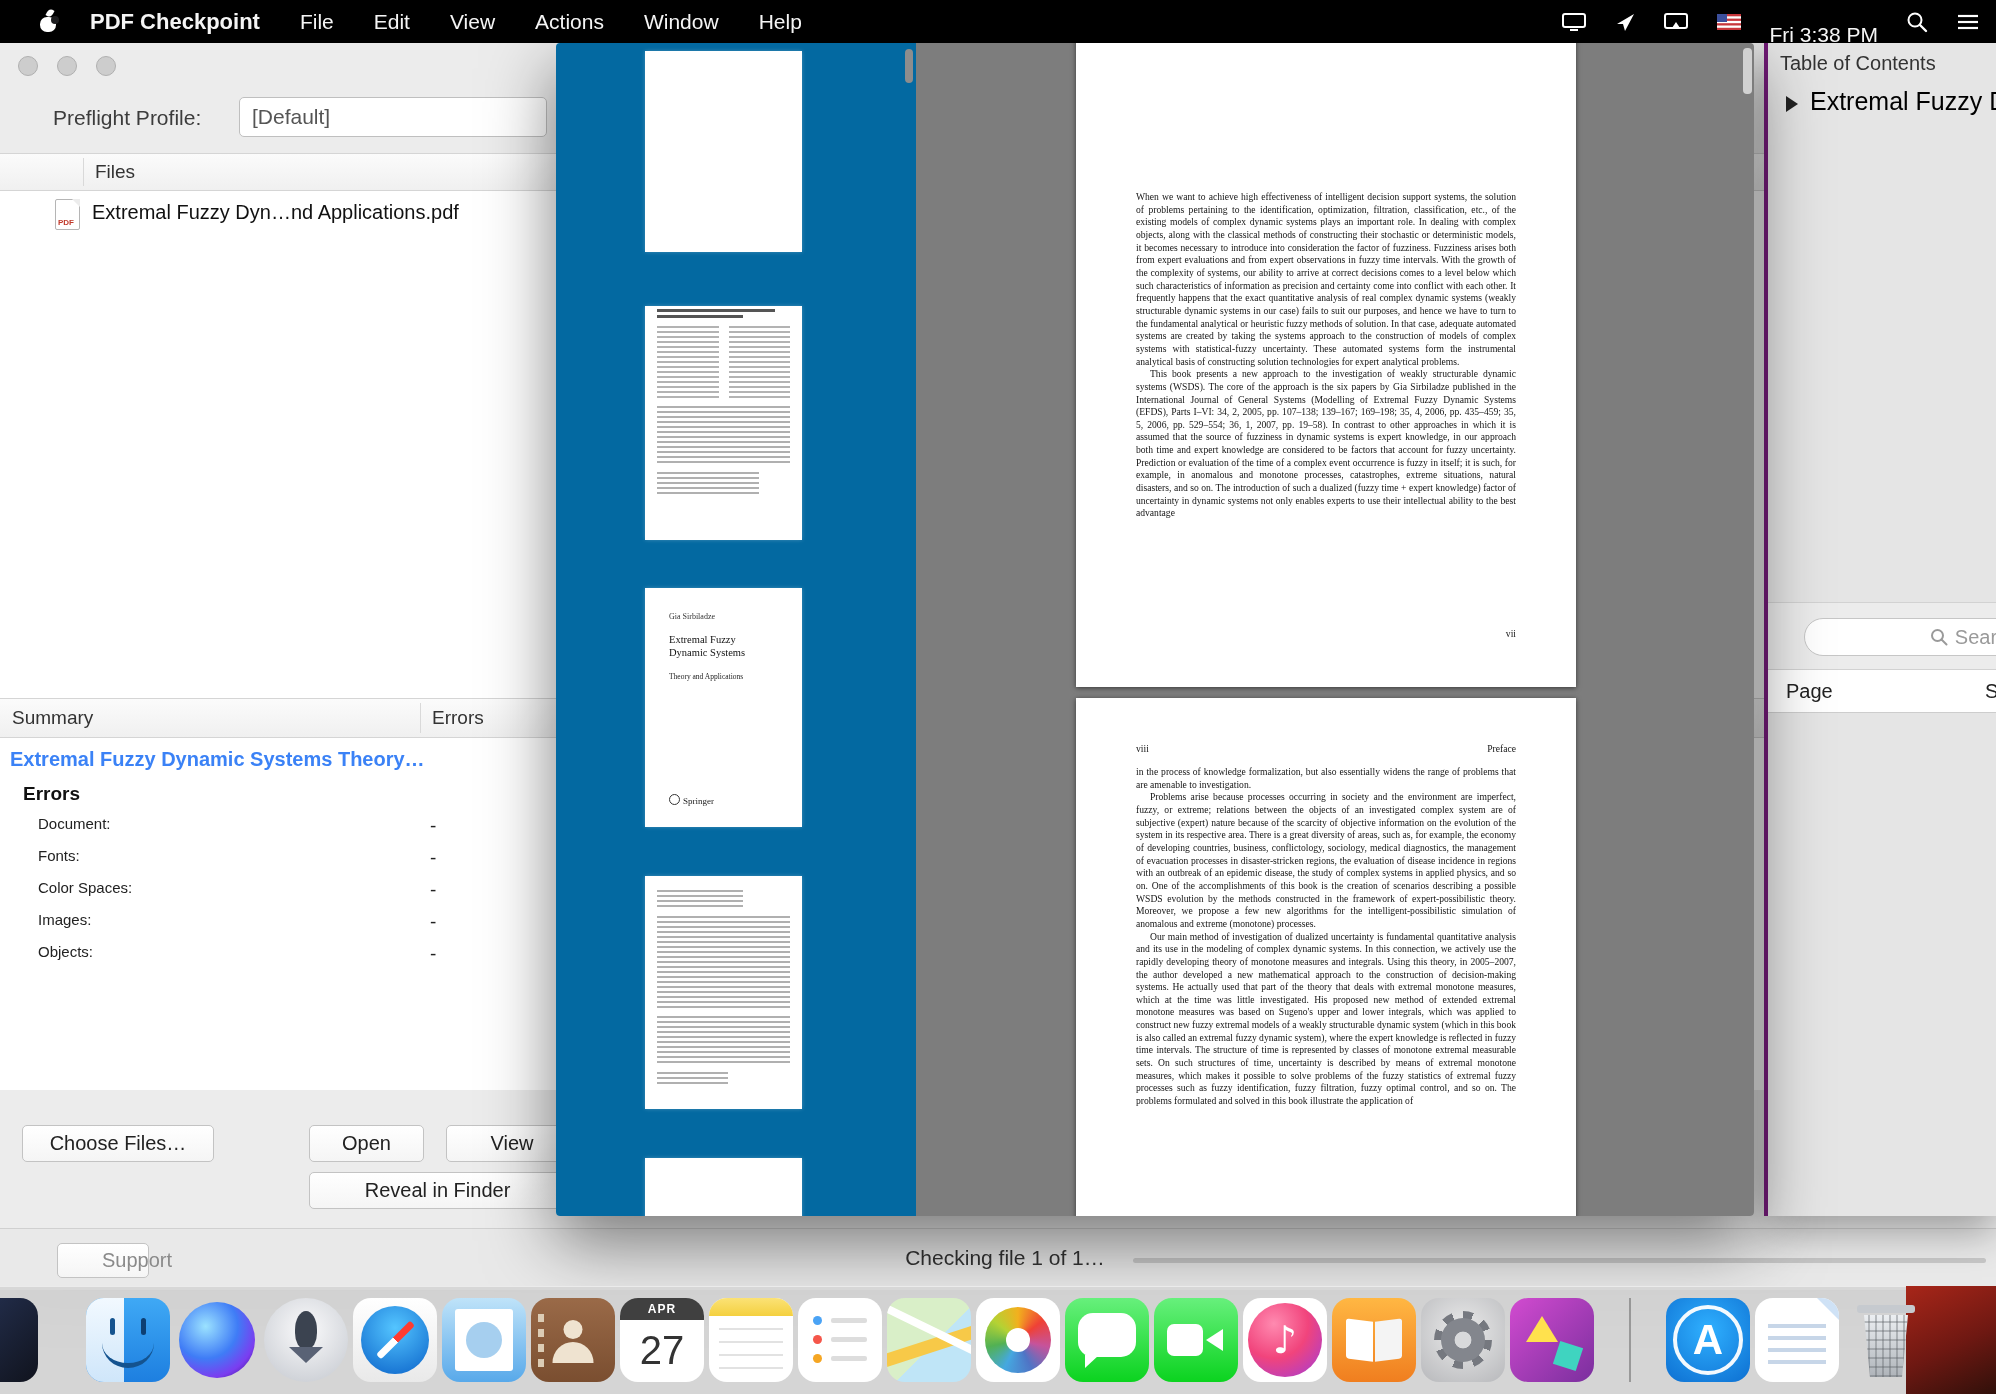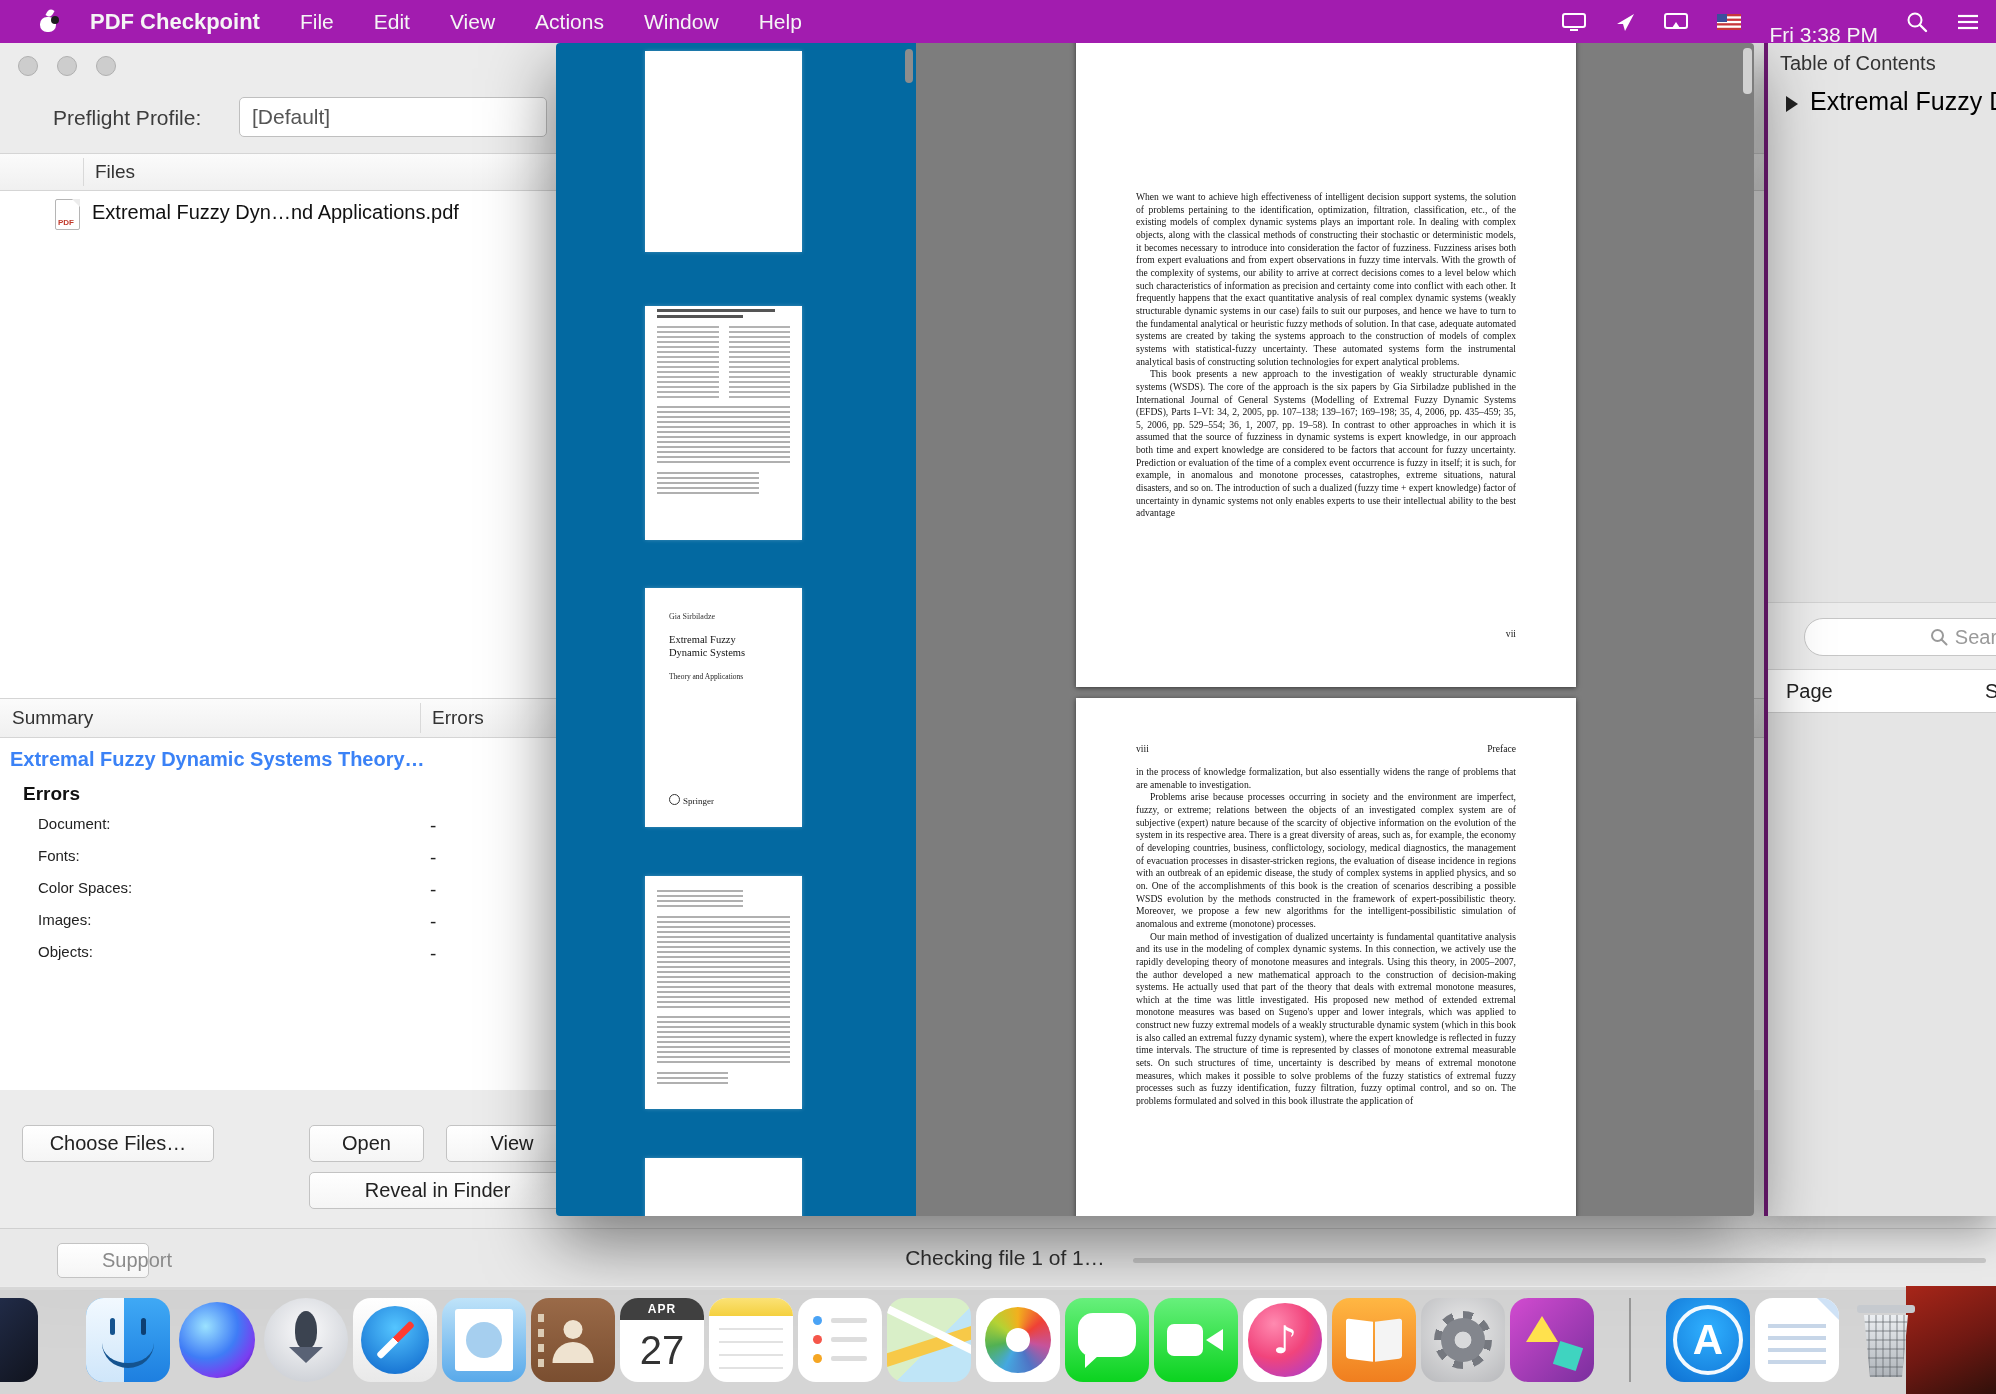--- a/index.html
+++ b/index.html
@@ -1,18 +1,18 @@
 <!DOCTYPE html>
 <html><head>
 <meta charset="utf-8">
 <style>
   html,body{margin:0;padding:0;background:#000;}
   .stage{position:relative;width:1996px;height:1394px;overflow:hidden;background:#bfbfbf;font-family:"Liberation Sans",sans-serif;}
   
-  .menubar{position:absolute;left:0;top:0;width:100%;height:43px;background:#a21caf;color:#f5f5f5;display:flex;align-items:center;z-index:50;}
+  .menubar{position:absolute;left:0;top:0;width:100%;height:43px;background:#000000;color:#f5f5f5;display:flex;align-items:center;z-index:50;}
   .menubar .left{display:flex;align-items:center;gap:40px;padding-left:40px;}
   .menubar .appname{font-weight:bold;font-size:22px;}
   .menubar .mitem{font-size:21px;}
   .apple{position:relative;width:16px;height:20px;margin-right:-6px;}
   .apple::before{content:"";position:absolute;bottom:0;left:0;width:16px;height:15px;background:#fff;border-radius:7px;}
   .apple::after{content:"";position:absolute;right:-3px;top:4px;width:8px;height:8px;border-radius:50%;background:#1d1d1f;}
   .apple .leaf{position:absolute;top:-3px;left:7px;width:6px;height:8px;background:#fff;border-radius:60% 0 60% 0;transform:rotate(28deg);}
   .menubar .right{margin-left:auto;display:flex;align-items:center;gap:28px;padding-right:16px;}
   .menubar svg{display:block;}
   .clock{font-size:21px;margin-top:27px;}

